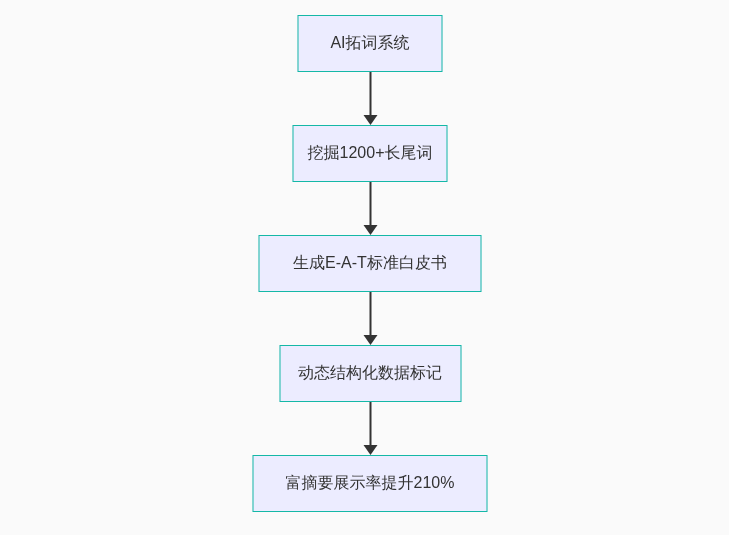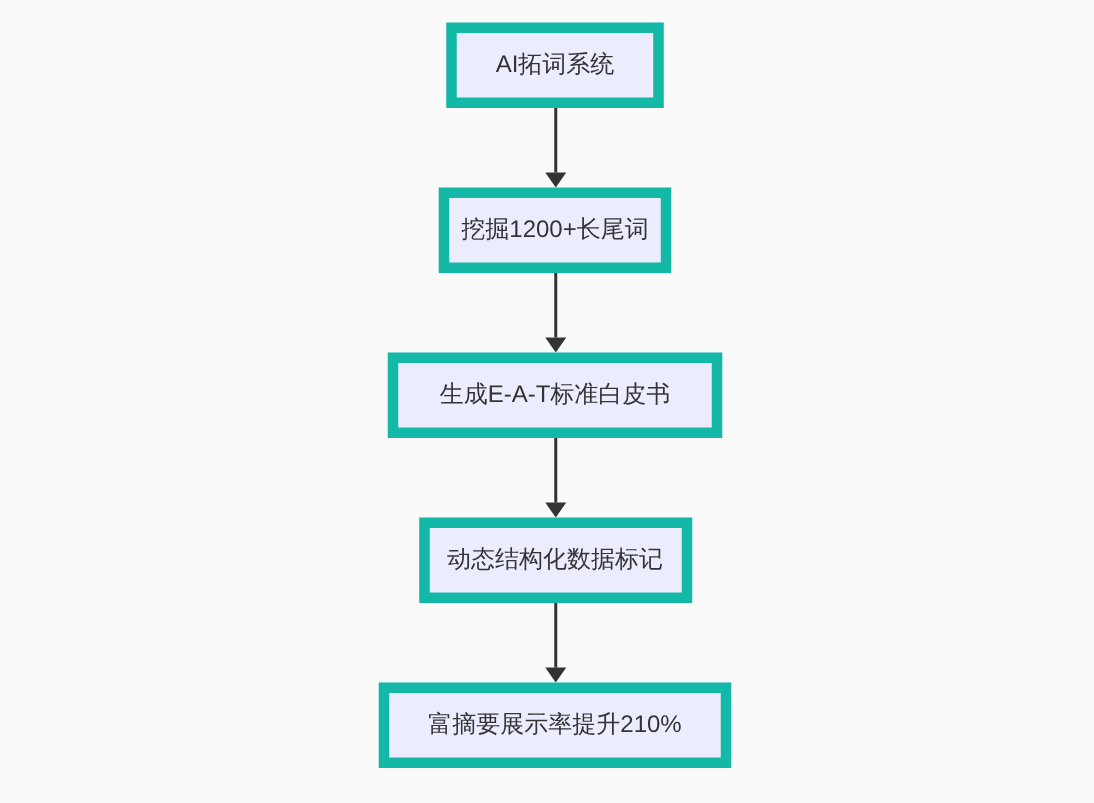--- a/index.html
+++ b/index.html
@@ -20,21 +20,21 @@
     top: 15px;
     transform: translateX(-50%);
     display: flex;
     flex-direction: column;
     align-items: center;
   }
   .node {
     box-sizing: border-box;
     height: 57px;
     background: #ECECFF;
-    border: 7px solid #14b8a6;
+    border: 1px solid #14b8a6;
     display: flex;
     align-items: center;
     justify-content: center;
     color: #333333;
     font-size: 16px;
     text-align: center;
     white-space: nowrap;
   }
   .edge {
     height: 53px;

